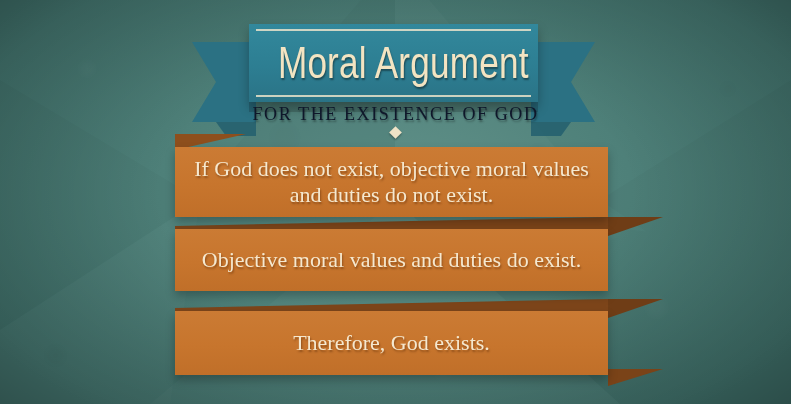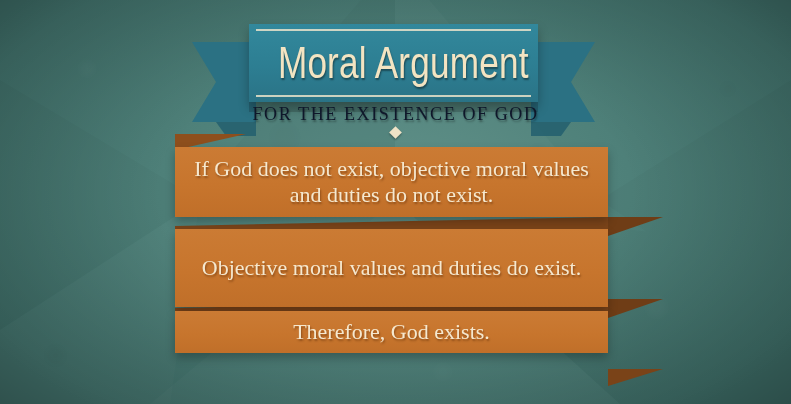--- a/index.html
+++ b/index.html
@@ -82,22 +82,22 @@
     text-align:center;
   }
   .banner .txt{
     font-family:"Liberation Serif",serif;
     color:#f5e8cf;
     font-size:22px;line-height:1.16;font-weight:400;
     text-shadow:1px 2px 2px rgba(80,35,5,.45);
     padding:0 4px;
   }
   #banner-1{top:147px;height:70px;}
-  #banner-2{top:229px;height:78px;}
-  #banner-3{top:311px;height:42px;}
+  #banner-2{top:229px;height:62px;}
+  #banner-3{top:311px;height:64px;}
 
   .folds{position:absolute;left:0;top:0;pointer-events:none;}
 </style>
 </head>
 <body>
 
 <div id="stage">
 
   <div class="bg-base"></div>
 

